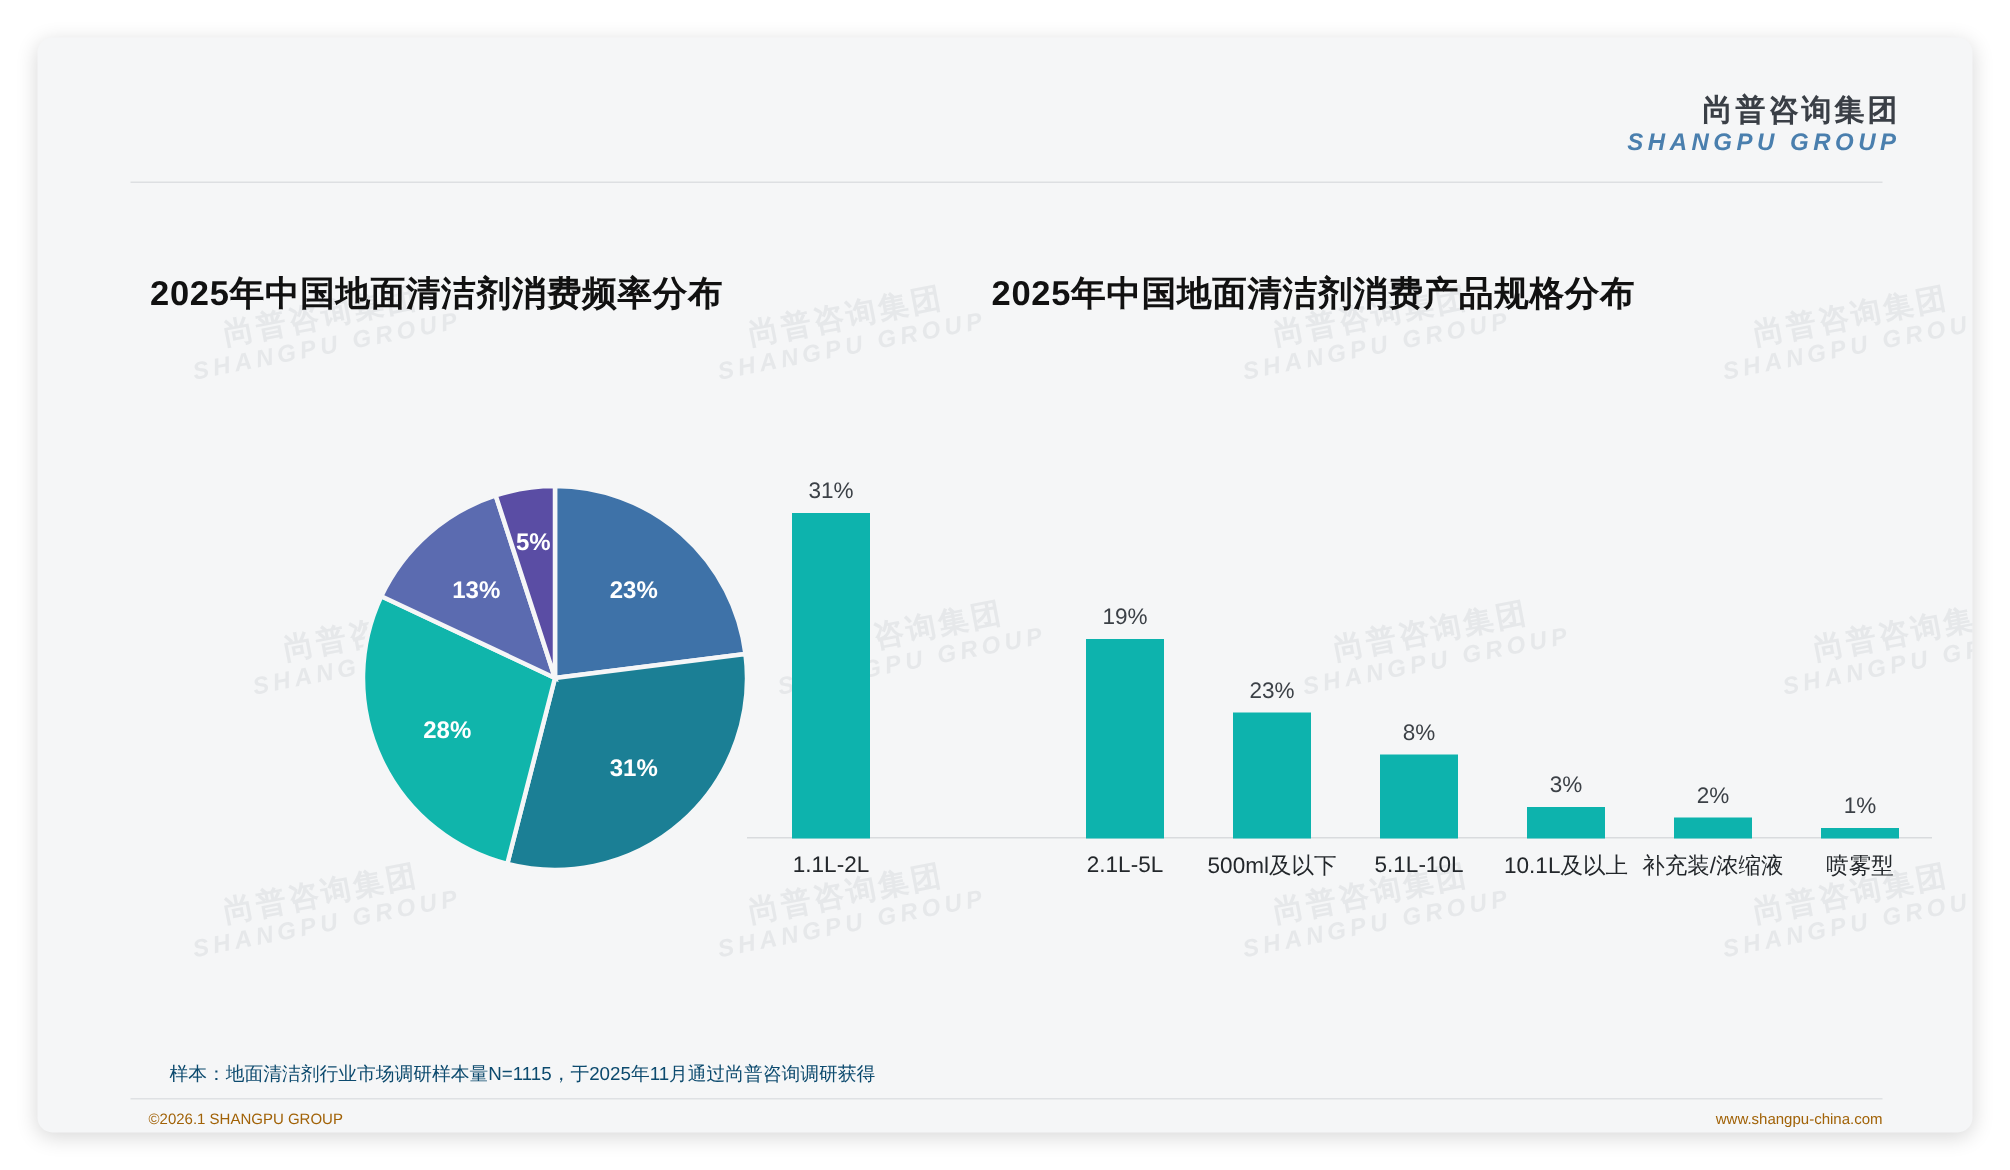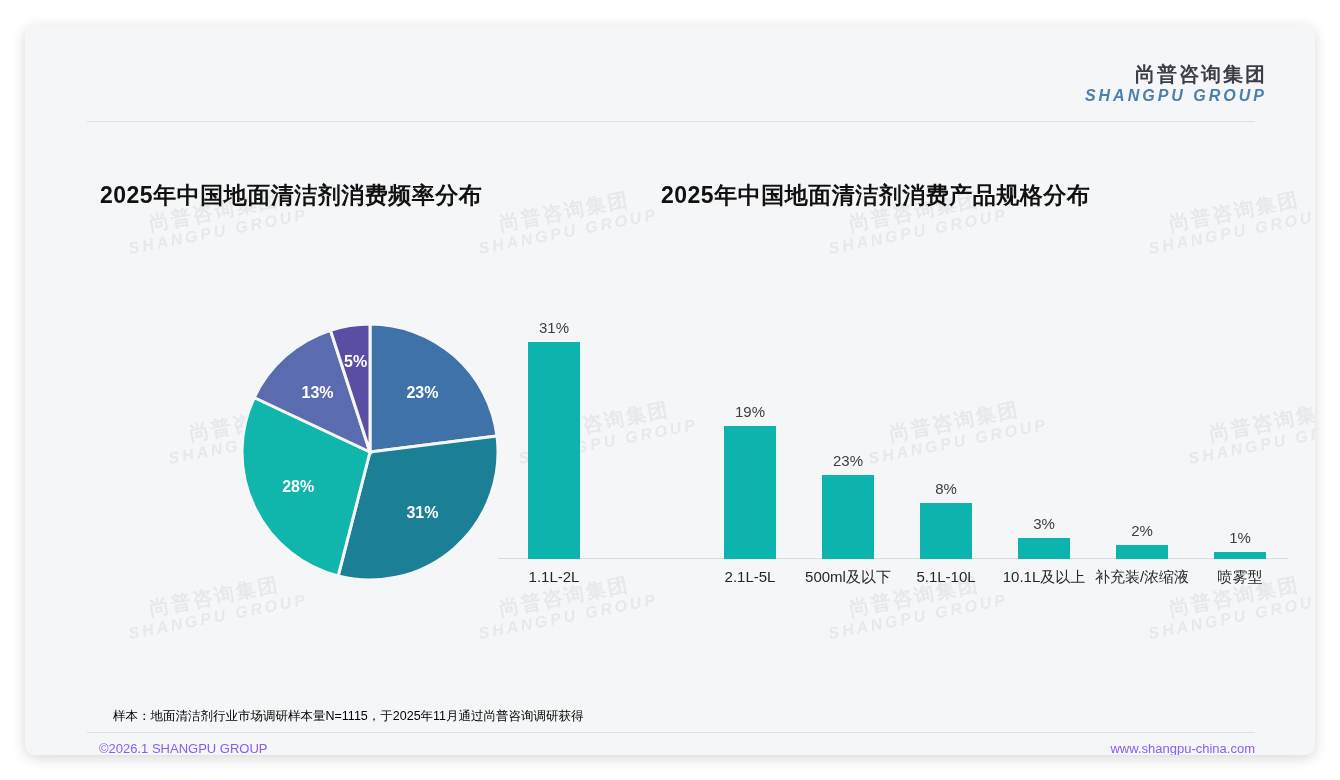--- a/index.html
+++ b/index.html
@@ -191,37 +191,37 @@
     color: #23272b;
     white-space: nowrap;
   }
 
   
   .footnote {
     position: absolute;
     left: 88px;
     top: 683px;
     font-size: 12.5px;
-    color: #000000;
+    color: #0c4a6e;
     z-index: 3;
   }
   .footnote-divider {
     position: absolute;
     left: 62px;
     top: 707px;
     width: 1168px;
     height: 1px;
     background: #dfe1e4;
     z-index: 3;
   }
   .footer-left, .footer-right {
     position: absolute;
     top: 716px;
-    font-size: 13px;
-    color: #8b5cf6;
+    font-size: 10px;
+    color: #a16207;
     z-index: 3;
   }
   .footer-left  { left: 74px; }
   .footer-right { right: 60px; }
 </style>
 </head>
 <body>
 
 <div class="slide">
 

